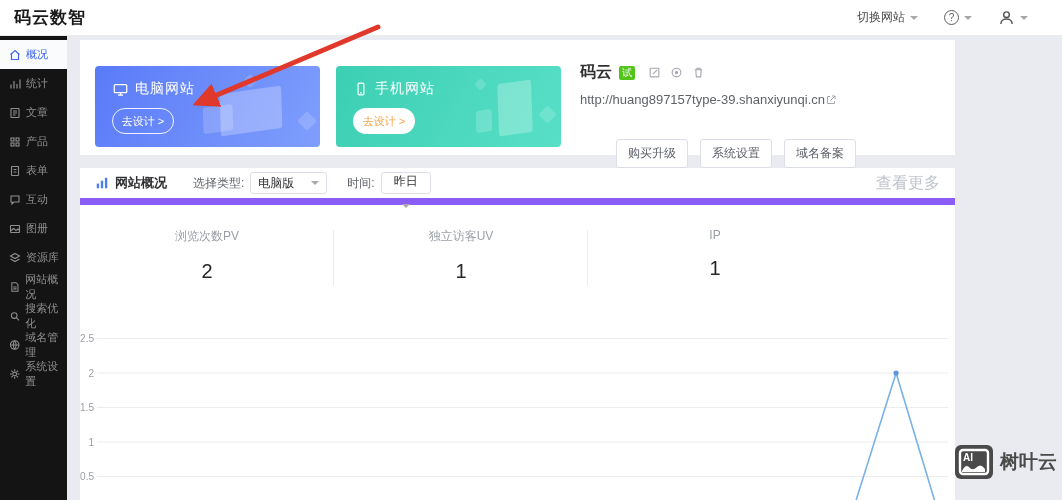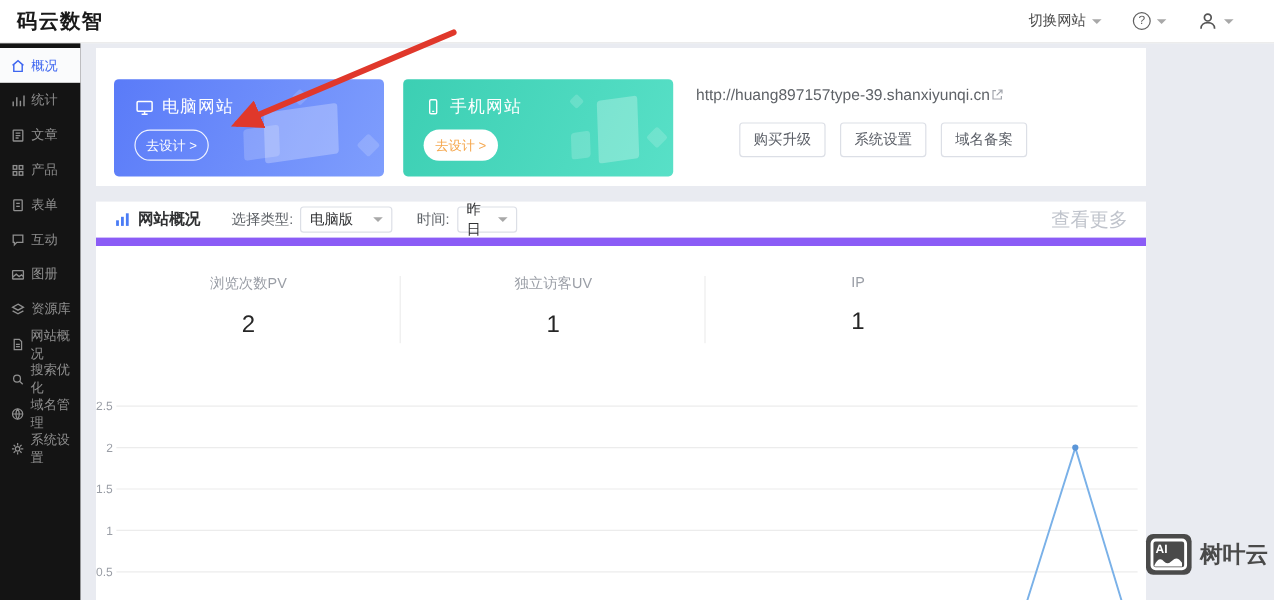--- a/index.html
+++ b/index.html
@@ -38,33 +38,33 @@
   .deco { position:absolute; background:rgba(255,255,255,.16); transform:rotate(45deg); border-radius:2px; }
   .screen { position:absolute; background:rgba(255,255,255,.26); border-radius:3px; transform:rotate(-8deg) skewX(-6deg); }
   
   .site-info { position:absolute; left:500px; top:22px; }
   .si-row1 { display:flex; align-items:center; gap:7px; }
   .site-name { font-size:16px; font-weight:600; color:#303133; }
   .badge { background:#52c41a; color:#fff; font-size:10px; padding:2px 3px; border-radius:2px; line-height:1; }
   .mini-icons { display:flex; align-items:center; gap:9px; margin-left:6px; }
   .mini-icons svg { stroke:#a3a6ad; cursor:pointer; }
   .si-url { margin-top:9px; font-size:13px; color:#5f6368; display:flex; align-items:center; gap:0; }
-  .si-btns { margin-top:16px; display:flex; gap:12px;padding-left:36px; }
+  .si-btns { margin-top:32px; display:flex; gap:12px;padding-left:36px; }
   .si-btn { background:#fff; border:1px solid #dcdfe6; border-radius:3px; font-size:12px;
             color:#5a5e66; padding:5px 11px; cursor:pointer; }
   
   .main-card { position:absolute; left:80px; top:168px; width:875px; height:332px; background:#fff; overflow:hidden; }
   .ov-header { height:29px; display:flex; align-items:center; padding:15px 15px; border-bottom:7px solid #8b5cf6; }
   .ov-title { display:flex; align-items:center; gap:6px; font-size:13px; font-weight:bold; color:#303133; }
   .ov-filter { display:flex; align-items:center; gap:6px; font-size:12px; color:#5f6368; }
   .f1 { margin-left:26px; } .f2 { margin-left:20px; }
   .select { border:1px solid #dcdfe6; border-radius:3px; height:22px; display:flex; align-items:center;
             padding:0 7px; gap:14px; font-size:12px; color:#303133; background:#fff; cursor:pointer; }
   .sel-type { width:77px; justify-content:space-between; }
-  .sel-time { width:50px; justify-content:space-between; }
+  .sel-time { width:50px; justify-content:space-between;flex-direction:column; }
   .more { margin-left:auto; font-size:16px; color:#c0c4cc; cursor:pointer; }
   .stats { position:absolute; left:0; top:60px; width:762px; display:flex; }
   .stat { flex:1; text-align:center; position:relative; }
   .stat-label { font-size:12px; color:#9a9ea6; }
   .stat-value { font-size:20px; color:#262626; margin-top:15px; font-weight:500; }
   .vdivider { position:absolute; right:0; top:2px; width:1px; height:56px; background:#ededed; }
   .chart-wrap { position:absolute; left:0; top:132px; width:875px; height:200px; }
   
   .arrow-overlay { position:absolute; left:0; top:0; width:1062px; height:500px; z-index:60; pointer-events:none; }
   
@@ -206,20 +206,37 @@
       <svg width="14" height="14" viewBox="0 0 24 24" fill="none" stroke="#fff" stroke-width="2">
           <rect x="7" y="2" width="10" height="20" rx="2"></rect>
           <path d="M10.5 18.5h3"></path>
         </svg>
       <span>手机网站</span>
     </div>
     <div class="banner-btn btn-solid">去设计 &gt;</div>
   </div>
 
   <div class="site-info">
+    <div class="si-row1">
+      <span class="site-name">码云</span>
+      <span class="badge">试</span>
+      <span class="mini-icons">
+        <svg width="13" height="13" viewBox="0 0 24 24" fill="none" stroke-width="2">
+            <rect x="4" y="4" width="16" height="16" rx="1"></rect>
+            <path d="M9 15l8-8"></path>
+          </svg>
+        <svg width="13" height="13" viewBox="0 0 24 24" fill="none" stroke-width="2">
+            <circle cx="12" cy="12" r="8"></circle>
+            <circle cx="12" cy="12" r="2" fill="#a3a6ad"></circle>
+          </svg>
+        <svg width="13" height="13" viewBox="0 0 24 24" fill="none" stroke-width="2">
+            <path d="M5 7h14M9 7V4h6v3M7 7l1 13h8l1-13"></path>
+          </svg>
+      </span>
+    </div>
     <div class="si-url">
       <span>http://huang897157type-39.shanxiyunqi.cn</span>
       <svg width="12" height="12" viewBox="0 0 24 24" fill="none" stroke="#a3a6ad" stroke-width="2">
           <path d="M10 5H5v14h14v-5M14 4h6v6M20 4l-9 9"></path>
         </svg>
     </div>
     <div class="si-btns">
       <button class="si-btn">购买升级</button>
       <button class="si-btn">系统设置</button>
       <button class="si-btn">域名备案</button>

